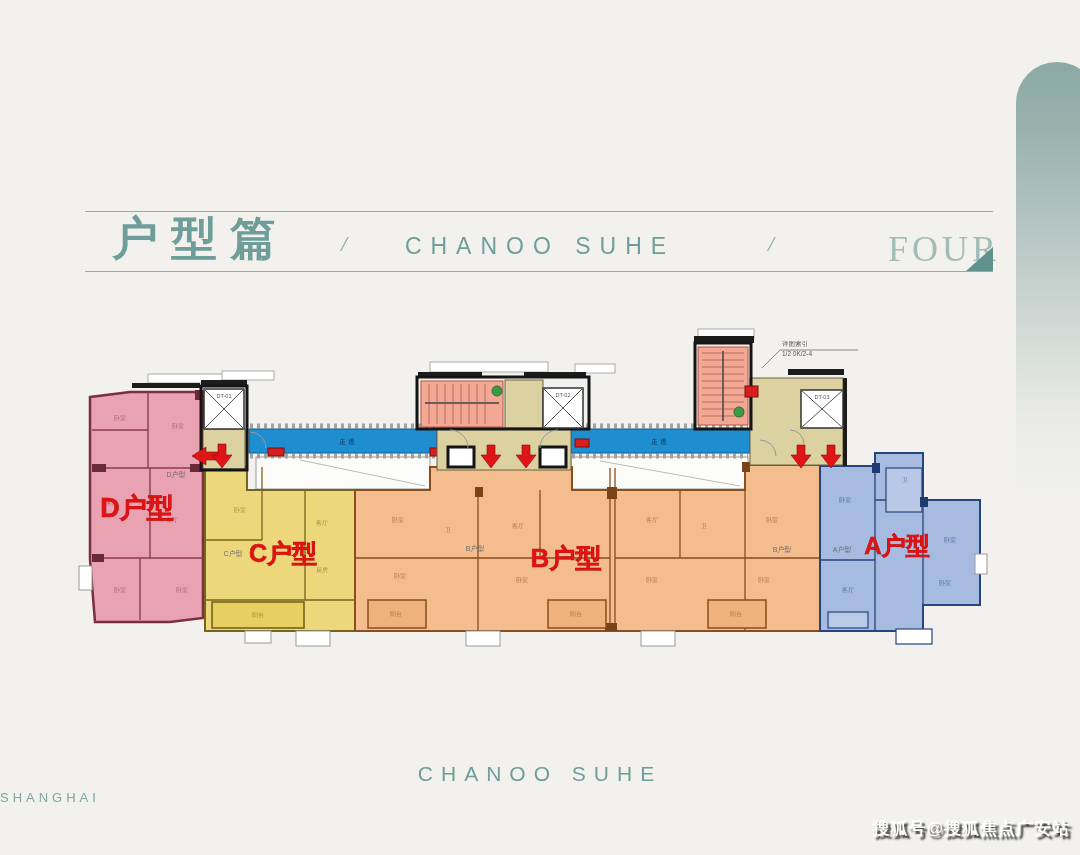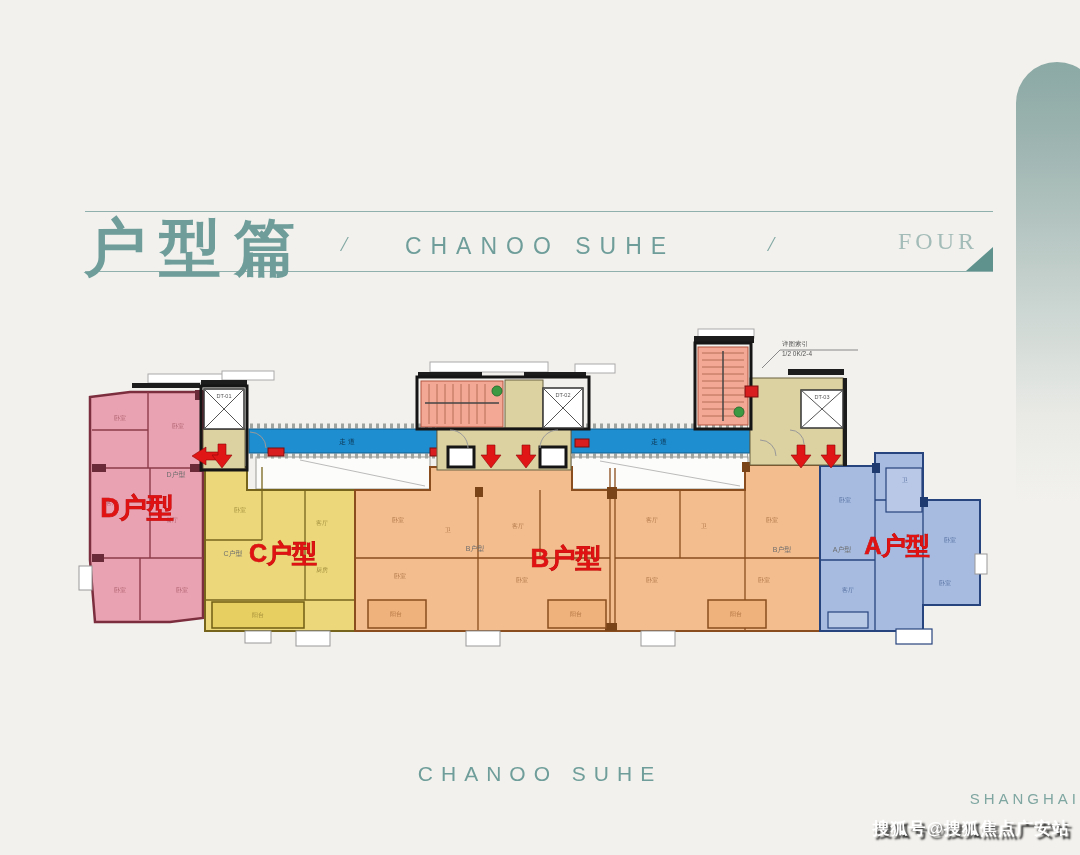--- a/index.html
+++ b/index.html
@@ -6,34 +6,34 @@
   body{
     width:1080px;height:855px;position:relative;overflow:hidden;
     background:#f2f1ed;
     font-family:"Liberation Sans", sans-serif;
   }
   
   .hline{position:absolute;left:85px;width:908px;height:0;border-top:1.5px solid #8fb0ac;}
   .hline.top{top:211px;}
   .hline.bottom{top:271px;}
   .h-title{
-    position:absolute;left:84px;top:214px;
+    position:absolute;left:112px;top:214px;
     font-family:"Liberation Serif", serif;font-weight:bold;
-    font-size:62px;color:#6f9e9a;letter-spacing:13px;line-height:1.1;
+    font-size:46px;color:#6f9e9a;letter-spacing:13px;line-height:1.1;
   }
   .h-slash{position:absolute;top:231px;font-size:22px;color:#7fa6a2;font-style:italic;font-family:"Liberation Serif", serif;}
   .h-slash.s1{left:341px;}
   .h-slash.s2{left:768px;}
   .h-brand{
     position:absolute;left:400px;top:233px;width:280px;text-align:center;
     font-size:23px;color:#6f9e9a;letter-spacing:9px;font-weight:400;
   }
   .h-chapter{
     position:absolute;left:888px;top:228px;width:100px;text-align:center;
-    font-family:"Liberation Serif", serif;font-size:24px;color:#a4bcb8;letter-spacing:4px;font-weight:400;
+    font-family:"Liberation Serif", serif;font-size:36px;color:#a4bcb8;letter-spacing:4px;font-weight:400;
   }
   .h-triangle{
     position:absolute;left:966px;top:247px;width:27px;height:24px;
     background:#5f918d;
     clip-path:polygon(100% 0,100% 100%,0 100%);
   }
   
   .side-arch{
     position:absolute;left:1016px;top:62px;width:82px;height:440px;
     border-radius:41px 41px 0 0;
@@ -44,22 +44,22 @@
   .unit-label{font-weight:900;fill:#e01212;font-family:"Liberation Sans",sans-serif;paint-order:stroke;stroke:#b50d0d;stroke-width:.6px;}
   .small-label{font-size:7px;fill:#6d6d6d;}
   .tiny{font-size:5.5px;fill:#555;}
   .arrow{fill:#e01515;stroke:#8f0a0a;stroke-width:.6;}
   
   .f-brand{
     position:absolute;left:0;top:762px;width:1080px;text-align:center;
     font-size:21px;color:#6f9e9a;letter-spacing:8px;
   }
   .f-sub{
-    position:absolute;left:0;top:790px;width:1080px;text-align:right;
-    font-size:15px;color:#7fa6a1;letter-spacing:4px;
+    position:absolute;left:0;top:790px;width:1080px;text-align:left;
+    font-size:13px;color:#7fa6a1;letter-spacing:4px;
   }
   
   .watermark{
     position:absolute;right:10px;top:817px;
     font-size:17px;font-weight:700;color:#ffffff;letter-spacing:1px;
     text-shadow:3px 3px 2px rgba(35,35,35,.95);
   }
 </style>
 </head>
 <body>

